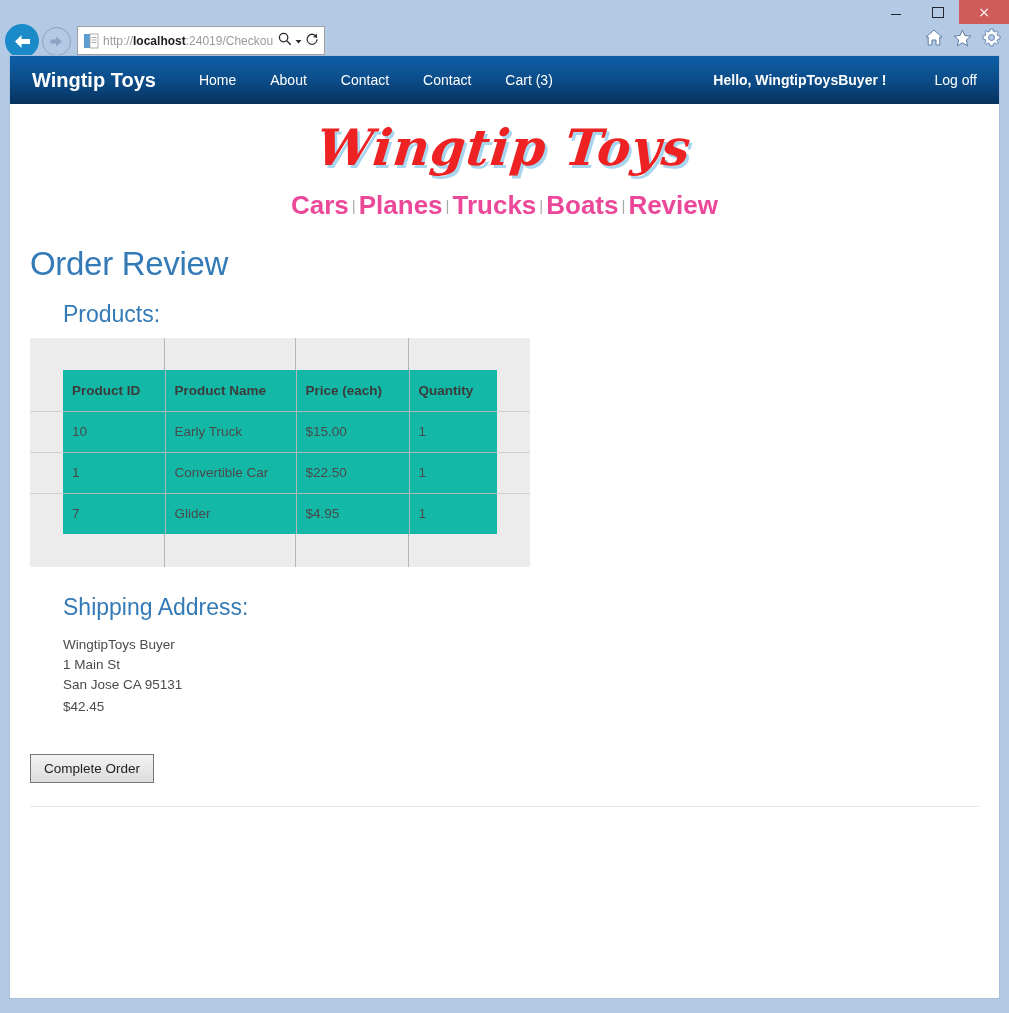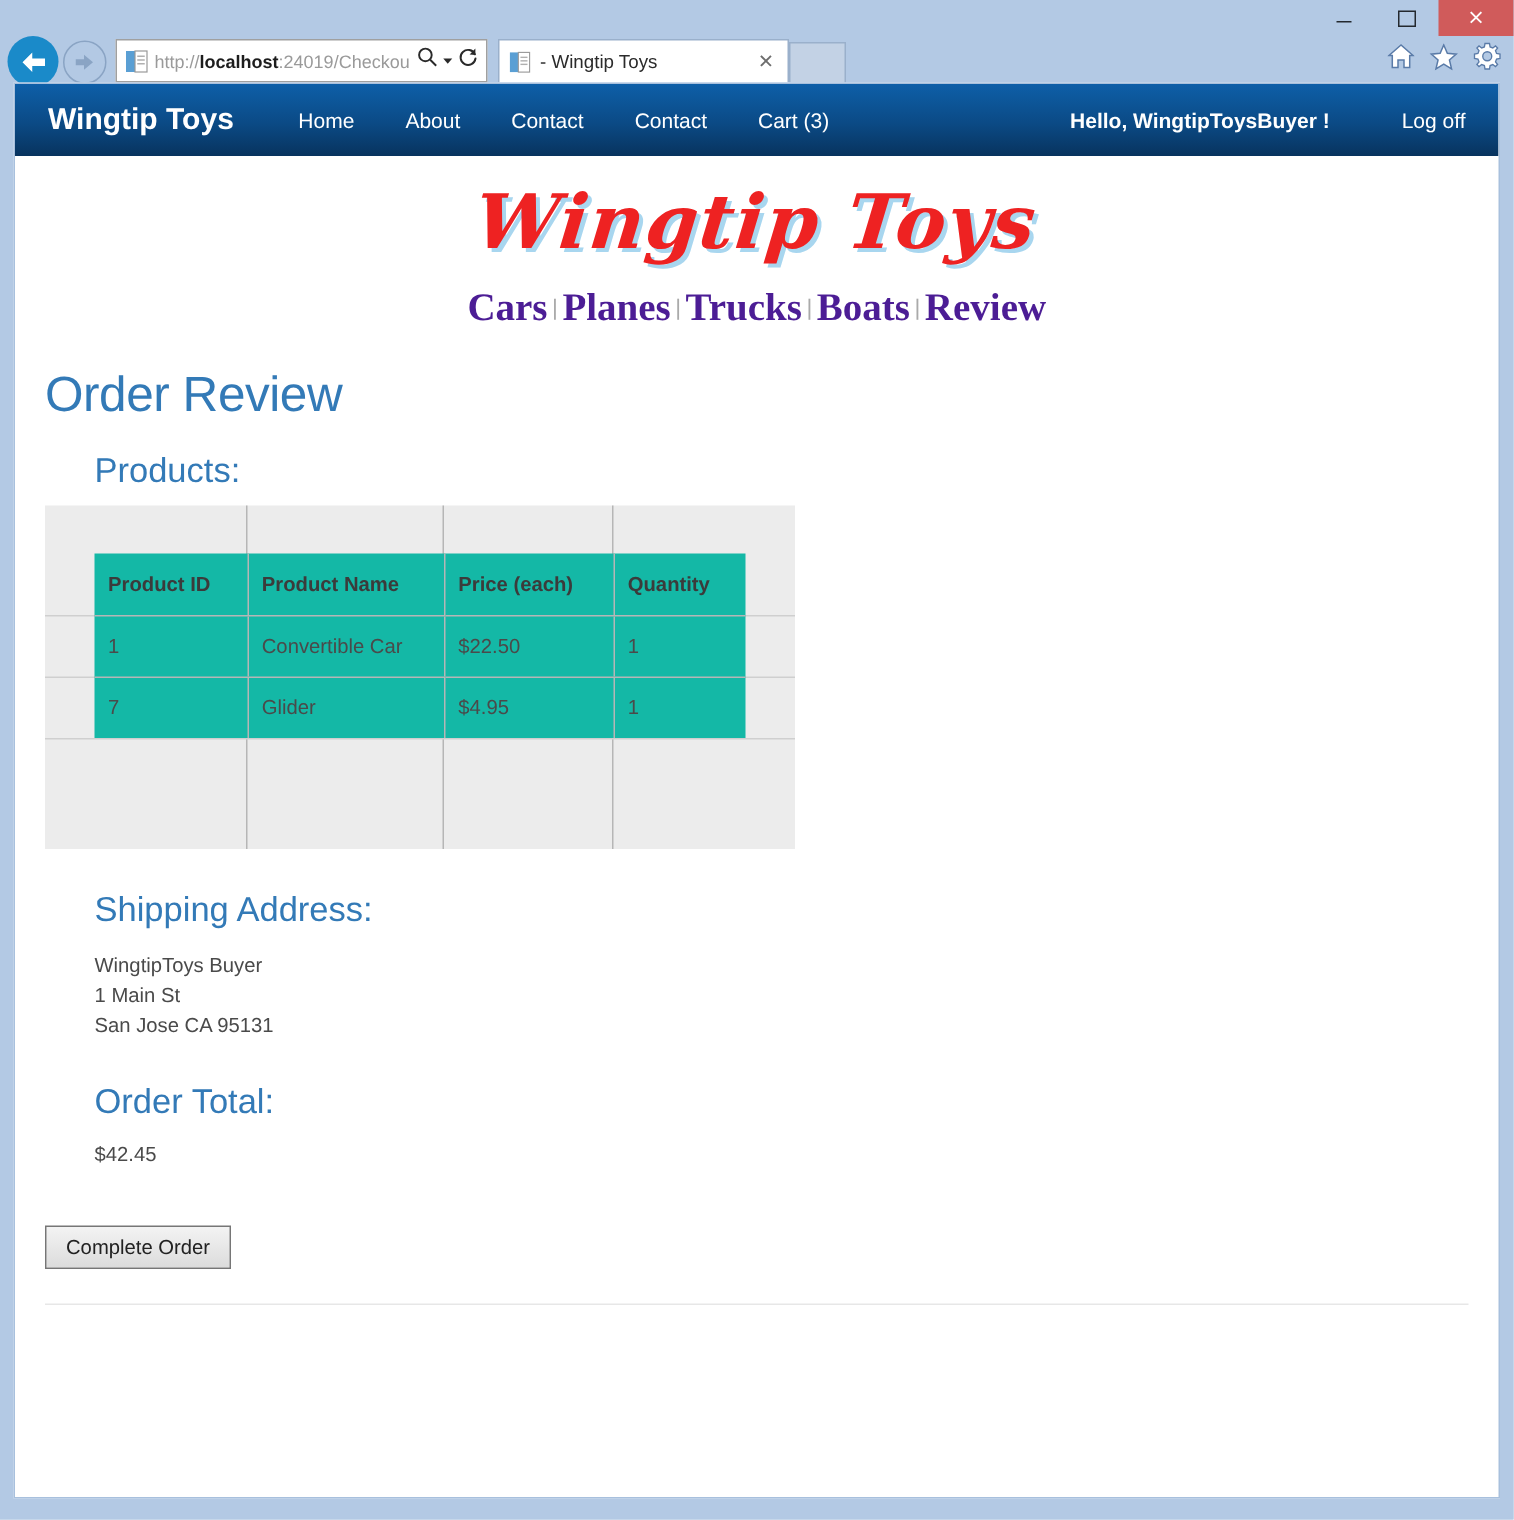--- a/index.html
+++ b/index.html
@@ -217,26 +217,25 @@
     transform: skewX(-6deg);
   }
 
   
   .cats {
     text-align: center;
     padding-top: 8px;
     padding-bottom: 6px;
   }
   .cats a {
-    color: #4c1d95;
+    color: #ec4899;
     font-size: 26px;
     font-weight: bold;
     text-decoration: none;
     cursor: pointer;
-    font-family: Liberation Serif, serif;
   }
   .cats .sep {
     color: #aaaaaa;
     font-size: 15px;
     padding: 0 3px;
     position: relative;
     top: -3px;
   }
 
   
@@ -422,34 +421,20 @@
         </span>
         <span>
           <svg width="14" height="14" viewBox="0 0 14 14">
               <path d="M11.6 5.2 A5 5 0 1 0 12 8" fill="none" stroke="#2a2a2a" stroke-width="1.3" stroke-linecap="round"></path>
               <path d="M11.9 1.4 L11.9 5.6 L8.1 5.3 Z" fill="#2a2a2a"></path>
             </svg>
         </span>
       </span>
     </div>
 
-    <div class="tabstrip">
-      <div class="tab">
-        <svg class="tab-favicon" viewBox="0 0 16 16">
-          <rect x="1" y="1" width="6" height="14" fill="#5a9fd4"></rect>
-          <rect x="7" y="1" width="8" height="14" fill="#ffffff" stroke="#999999" stroke-width="0.8"></rect>
-          <rect x="8.5" y="4" width="5" height="1" fill="#b0b0b0"></rect>
-          <rect x="8.5" y="6.5" width="5" height="1" fill="#b0b0b0"></rect>
-          <rect x="8.5" y="9" width="5" height="1" fill="#b0b0b0"></rect>
-        </svg>
-        <span class="tab-title">- Wingtip Toys</span>
-        <span class="tab-close">✕</span>
-      </div>
-      <div class="newtab"></div>
-    </div>
   </div>
 
   <div class="viewport">
 
     <div class="site-nav">
       <a class="brand">Wingtip Toys</a>
       <div class="nav-links">
         <a>Home</a>
         <a>About</a>
         <a>Contact</a>
@@ -486,20 +471,26 @@
         <table class="prod-table">
           <thead>
             <tr>
               <th class="col-id">Product ID</th>
               <th class="col-name">Product Name</th>
               <th class="col-price">Price (each)</th>
               <th class="col-qty">Quantity</th>
             </tr>
           </thead>
           <tbody>
+            <tr>
+              <td>10</td>
+              <td>Early Truck</td>
+              <td>$15.00</td>
+              <td>1</td>
+            </tr>
             <tr>
               <td>1</td>
               <td>Convertible Car</td>
               <td>$22.50</td>
               <td>1</td>
             </tr>
             <tr>
               <td>7</td>
               <td>Glider</td>
               <td>$4.95</td>
@@ -509,21 +500,20 @@
         </table>
       </div>
 
       <h2 class="section-h tight">Shipping Address:</h2>
       <div class="addr-block">
         <div>WingtipToys Buyer</div>
         <div>1 Main St</div>
         <div>San Jose CA 95131</div>
       </div>
 
-      <h2 class="section-h tight">Order Total:</h2>
       <p class="total-val">$42.45</p>
     </div>
 
     <div class="btn-row">
       <button class="complete-btn">Complete Order</button>
     </div>
 
     <div class="footer-rule"></div>
   </div>
 </div>

